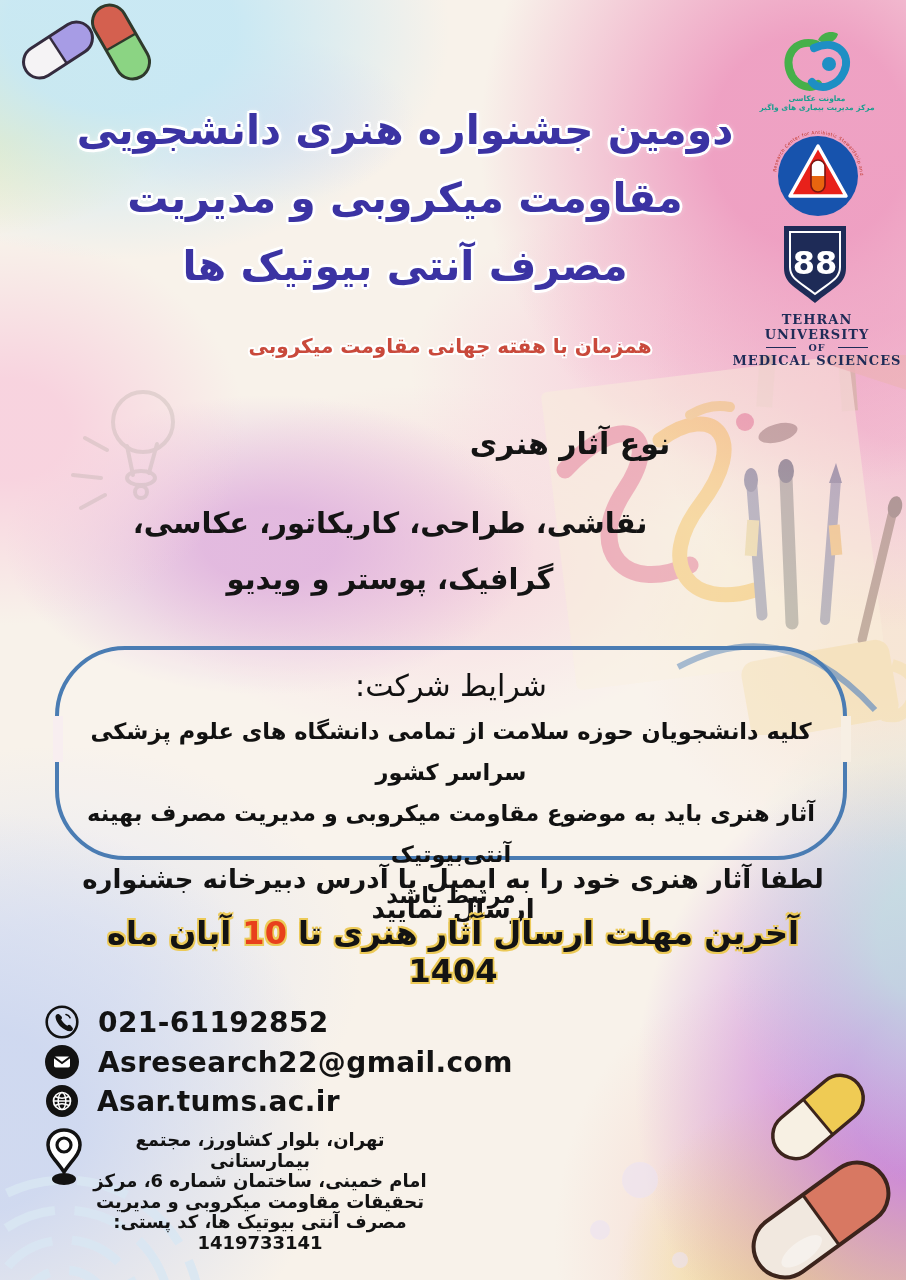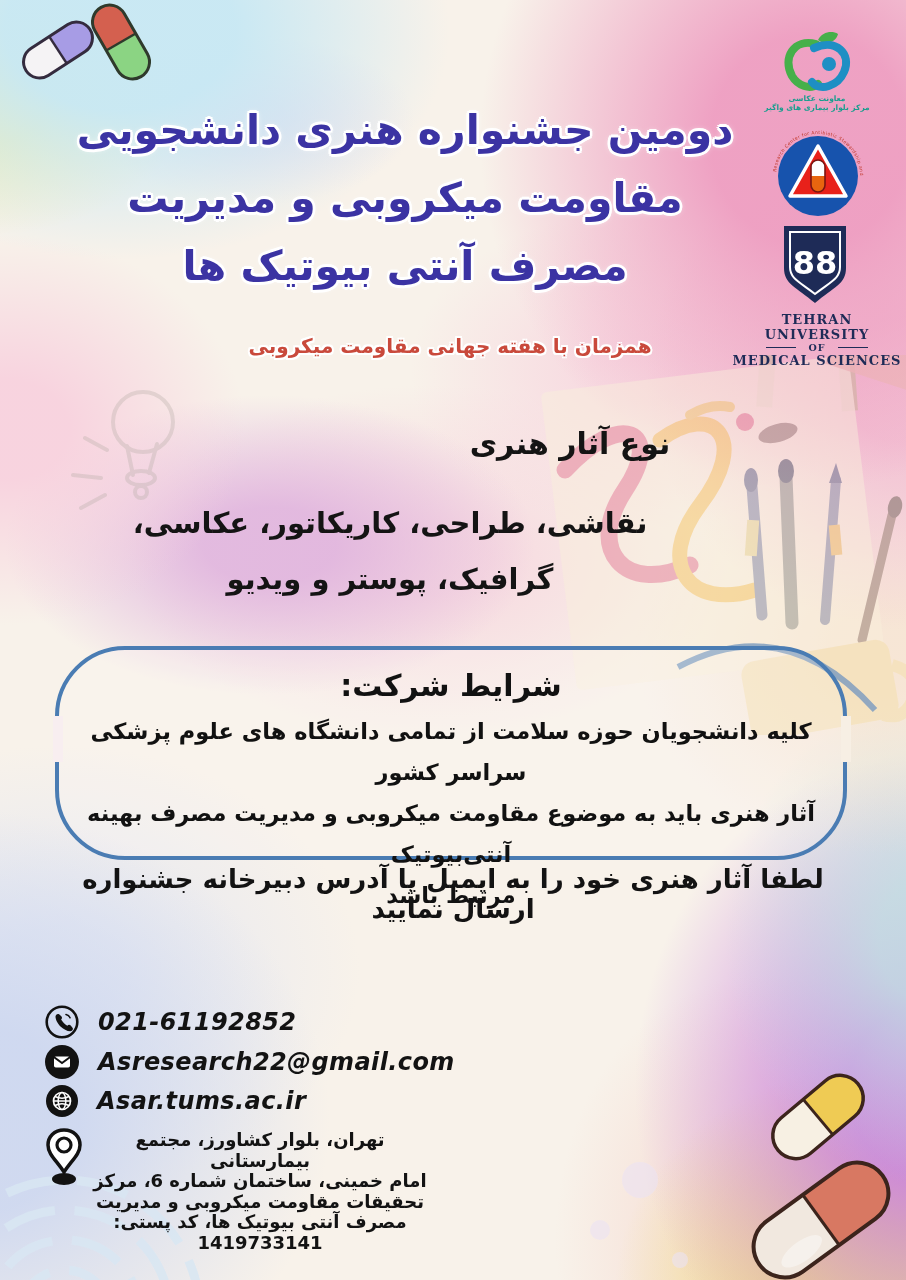--- a/index.html
+++ b/index.html
@@ -43,34 +43,34 @@
   }
   .art-heading{left:400px;top:426px;width:340px;font-size:30px;font-weight:800;color:#141414;}
   .art-lines{left:55px;top:495px;width:670px;font-size:29px;font-weight:800;color:#141414;line-height:56px;}
 
   .cond-box{
     left:55px;top:646px;width:784px;height:188px;
     border:4px solid #4a7cb3;border-radius:70px;
     background:rgba(255,252,252,.18);
     padding-top:18px;box-sizing:content-box;
   }
-  .cond-heading{font-size:30px;font-weight:700;color:#111;margin-bottom:8px;}
+  .cond-heading{font-size:30px;font-weight:400;color:#111;margin-bottom:8px;}
   .cond-line{font-size:22.5px;font-weight:700;color:#111;line-height:41px;}
   .gap{background:#f8eef0;width:10px;height:46px;}
   .gap.right{background:#f7efe4;}
 
   .submit-note{left:40px;top:864px;width:826px;font-size:26px;font-weight:800;color:#131313;}
   .deadline{
     left:60px;top:914px;width:786px;font-size:32px;font-weight:800;color:#131313;
     text-shadow:-1.6px -1.6px 0 #ecca58,1.6px -1.6px 0 #ecca58,-1.6px 1.6px 0 #ecca58,1.6px 1.6px 0 #ecca58;
   }
   .deadline .day{color:#e8401c;}
 
   .contact-row{display:flex;align-items:center;gap:18px;}
-  .contact-value{font-size:24px;font-weight:700;color:#131313;letter-spacing:.4px;font-style:italic;}
+  .contact-value{font-size:28px;font-weight:700;color:#131313;letter-spacing:.4px;}
   .address-text{left:84px;top:1130px;width:352px;font-size:18px;font-weight:700;color:#131313;line-height:20.5px;}
 
   .health-caption{left:737px;top:94px;width:160px;font-size:7.5px;line-height:9px;font-weight:700;color:#1b9e8f;}
   .tums-caption{left:732px;top:312px;width:170px;color:#1e2b57;font-family:"DejaVu Serif",serif;font-weight:700;letter-spacing:1px;}
   .tums-caption .ln{font-size:13px;line-height:15px;}
   .tums-caption .of-row{display:flex;align-items:center;justify-content:center;gap:12px;}
   .tums-caption .of{font-size:9.5px;line-height:11px;}
   .rule{height:1.6px;width:30px;background:#1e2b57;display:inline-block;}
 </style>
 </head>
@@ -176,21 +176,21 @@
   </svg>
 
   <svg class="abs" style="left:772px;top:30px" width="92" height="64" viewBox="0 0 92 64">
     <path d="M46,10 C50,2 60,0 66,4 C64,12 54,16 46,10 Z" fill="#46b04a"></path>
     <path d="M44,14 C22,8 10,28 20,46 C26,56 38,60 46,54" stroke="#46b04a" stroke-width="8" fill="none" stroke-linecap="round"></path>
     <path d="M42,18 C64,8 80,24 72,42 C66,56 48,62 40,52" stroke="#1e8fc4" stroke-width="8" fill="none" stroke-linecap="round"></path>
     <circle cx="57" cy="34" r="7" fill="#1e8fc4"></circle>
   </svg>
   <div class="abs center rtl health-caption">
     <div>معاونت عکاسی</div>
-    <div>مرکز بلوار بیماری های واگیر</div>
+    <div>مرکز مدیریت بیماری های واگیر</div>
   </div>
 
   <svg class="abs" style="left:770px;top:124px" width="96" height="96" viewBox="0 0 96 96">
     <defs>
       <path id="amrArc" d="M6,52 A42,42 0 0 1 90,52"></path>
       <clipPath id="amrCap">
           <rect x="-7" y="-16" width="14" height="32" rx="7"></rect>
         </clipPath>
     </defs>
     <text font-size="4.6" fill="#c0392b" letter-spacing=".4">
@@ -237,20 +237,23 @@
   <div class="abs center rtl cond-box">
     <div class="cond-heading">شرایط شرکت:</div>
     <div class="cond-line">کلیه دانشجویان حوزه سلامت از تمامی دانشگاه های علوم پزشکی سراسر کشور</div>
     <div class="cond-line">آثار هنری باید به موضوع مقاومت میکروبی و مدیریت مصرف بهینه آنتی‌بیوتیک</div>
     <div class="cond-line">مرتبط باشد</div>
   </div>
   <div class="abs gap" style="left:53px;top:716px"></div>
   <div class="abs gap right" style="left:841px;top:716px"></div>
 
   <div class="abs center rtl submit-note">لطفا آثار هنری خود را به ایمیل یا آدرس دبیرخانه جشنواره ارسال نمایید</div>
+  <div class="abs center rtl deadline">
+    <span>آخرین مهلت ارسال آثار هنری تا </span><span class="day">10</span><span> آبان ماه 1404</span>
+  </div>
 
   <div class="abs contact-row" style="left:44px;top:1004px">
     <svg width="36" height="36" viewBox="0 0 36 36">
       <circle cx="18" cy="18" r="15.3" fill="none" stroke="#121212" stroke-width="2.6"></circle>
       <path d="M11.5,12.5 c0,-1.8 2.2,-3.4 3.6,-2.2 l2.2,1.9 c1,0.9 0.9,2.4 -0.2,3.4 c1.6,2.6 3.6,4.6 6.2,6.1 c1,-1.1 2.5,-1.2 3.4,-0.2 l1.8,2.2 c1.2,1.4 -0.4,3.6 -2.2,3.6 c-3.2,0 -7.2,-2.2 -9.8,-4.8 c-2.6,-2.6 -5,-6.8 -5,-10" fill="#121212"></path>
       <path d="M22,10.5 q3,0.6 4,3.2" stroke="#121212" stroke-width="1.6" fill="none" stroke-linecap="round"></path>
     </svg>
     <span class="contact-value">021-61192852</span>
   </div>
 

